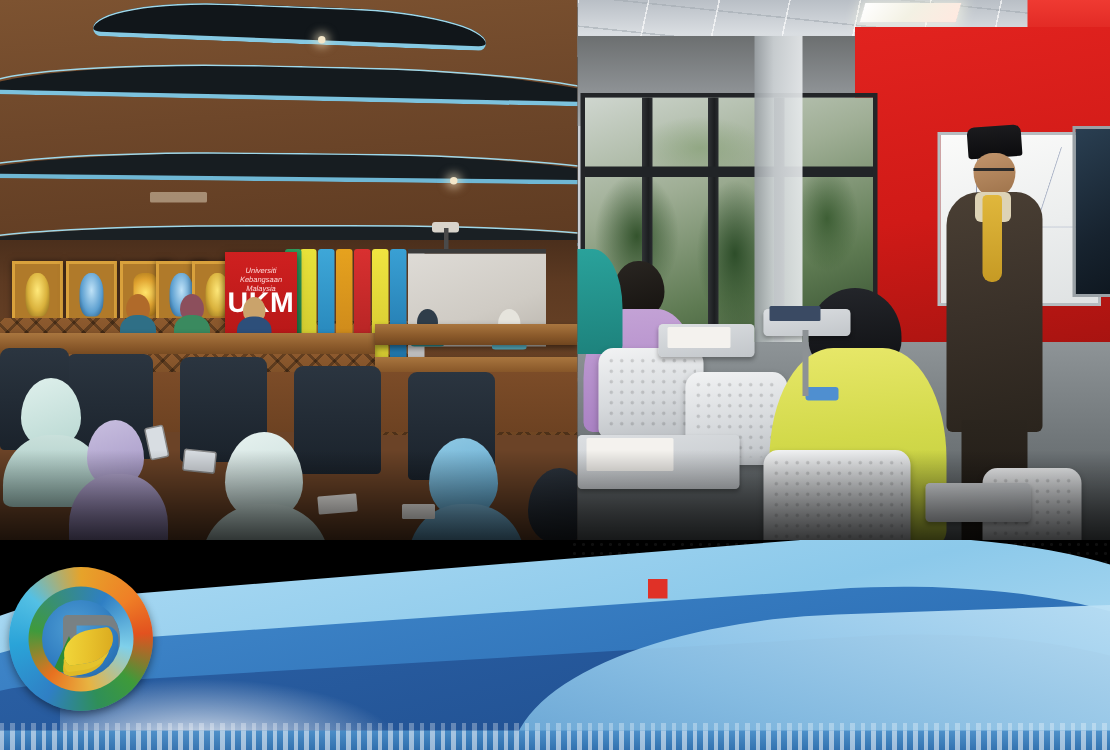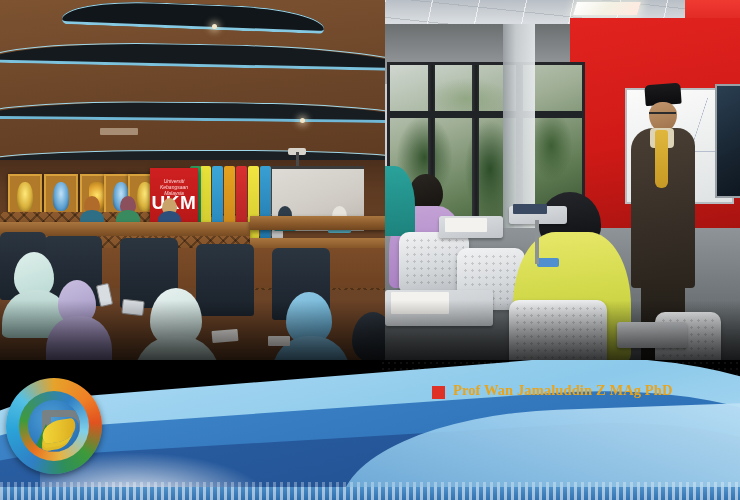--- a/index.html
+++ b/index.html
@@ -668,17 +668,16 @@
       <div class="logo-ring-inner"></div>
       <div class="logo-core">
         <div class="logo-p"></div>
         <div class="logo-tri"></div>
         <div class="logo-bird"></div>
       </div>
     </div>
 
     <div class="caption">
       <div class="cap-bullet"></div>
-      <p class="cap-title">Prof Wan Jamaluddin Z MAg PhD</p>
     </div>
   </div>
 
 </div>
 
 </body></html>

